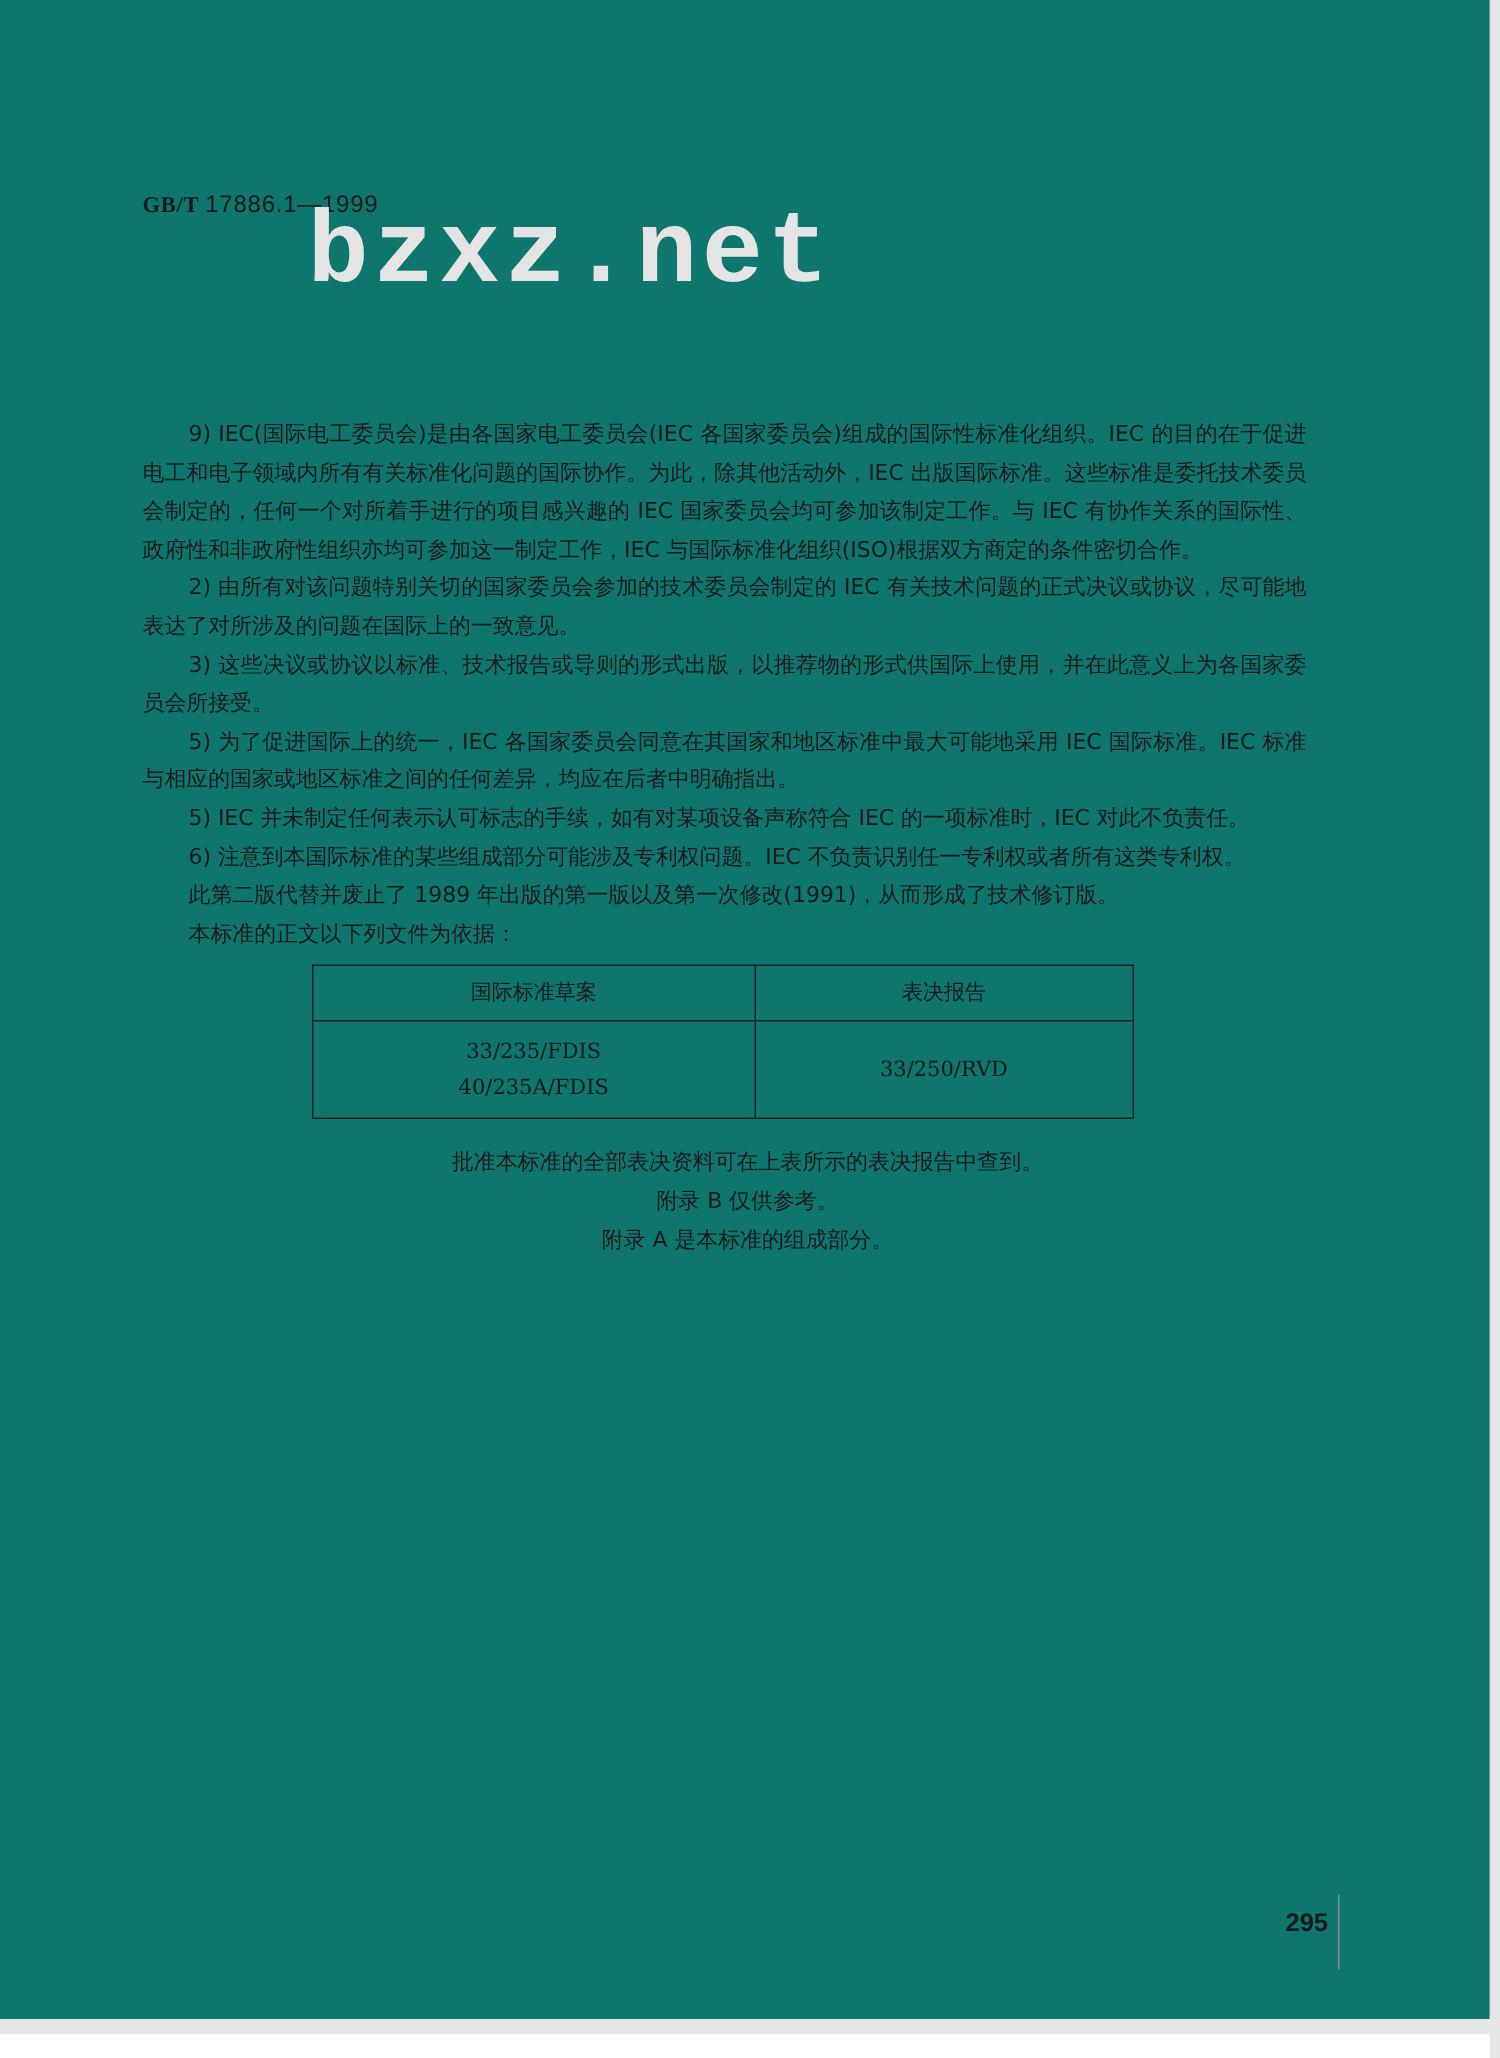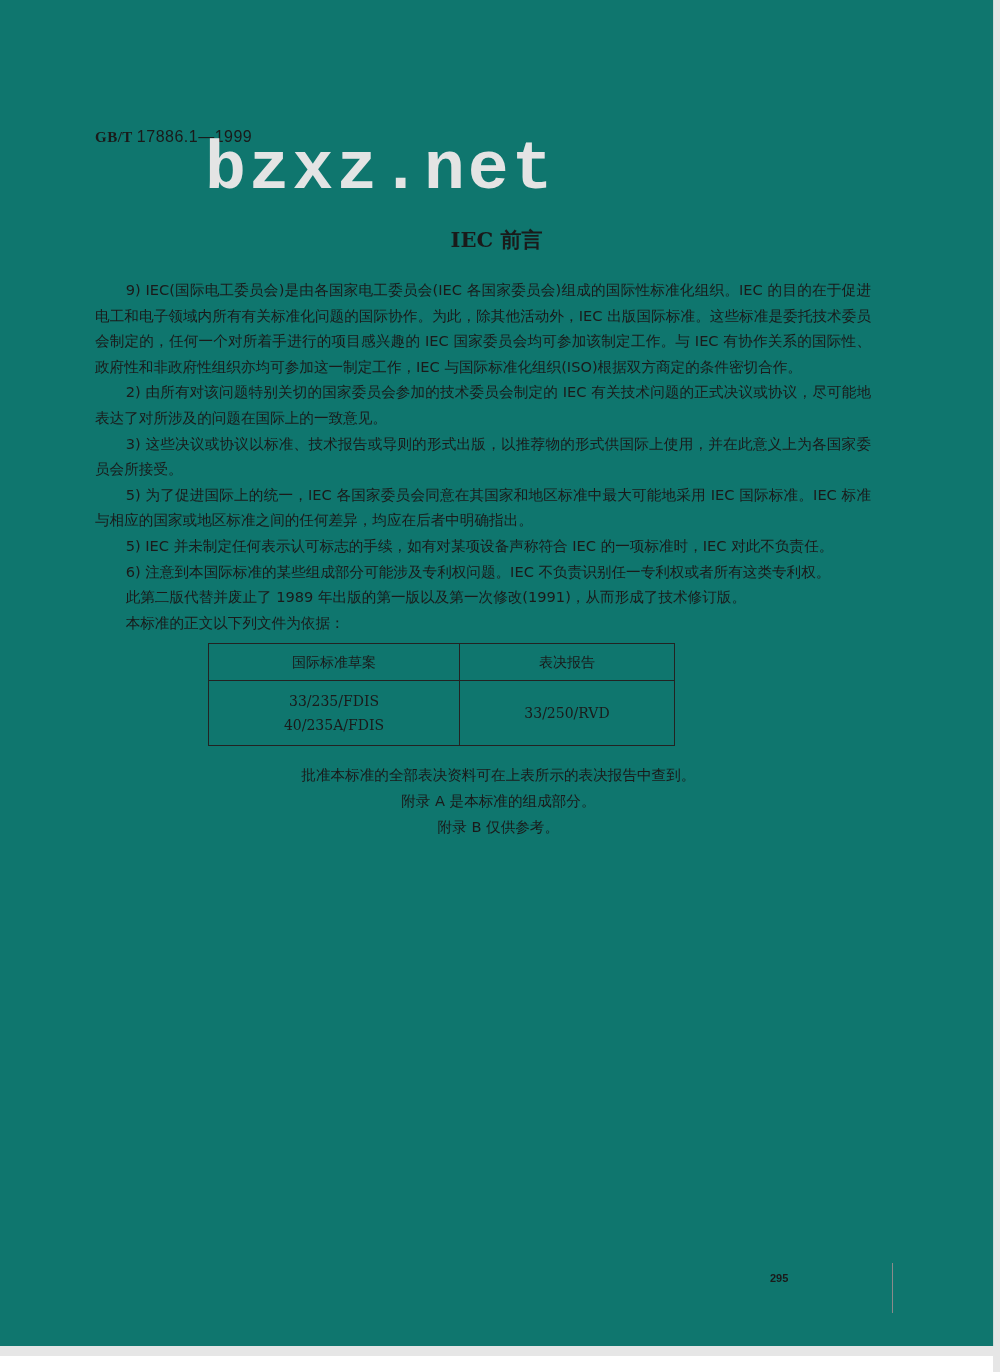--- a/index.html
+++ b/index.html
@@ -40,50 +40,49 @@
     }
     .body-text {
       position: absolute; left: 95px; top: 277px; width: 776px;
       font-size: 14.6px; line-height: 25.6px;
       font-family: "DejaVu Sans", sans-serif;
     }
     .para { margin: 0; text-indent: 2.1em; text-align: justify; }
     .plain { margin: 0; text-indent: 2.1em; }
     table.basis {
       border-collapse: collapse; margin: 8px 0 16px 113px;
-      width: 467px; font-family: "DejaVu Serif", serif; font-size: 14px;
+      width: 548px; font-family: "DejaVu Serif", serif; font-size: 14px;
     }
     table.basis th, table.basis td {
       border: 1.5px solid #222; text-align: center; font-weight: normal;
     }
     table.basis th { height: 34px; font-family: "DejaVu Sans", sans-serif; font-size: 14px; }
     table.basis td { height: 62px; line-height: 24px; }
     .notes { margin-top: 4px; text-align: center; }
     .page-num {
-      position: absolute; left: 770px; top: 1272px;
-      font-size: 11px; font-weight: bold; font-family: "Liberation Sans", sans-serif;
+      position: absolute; left: 857px; top: 1272px;
+      font-size: 17px; font-weight: bold; font-family: "Liberation Sans", sans-serif;
     }
     .edge-mark {
       position: absolute; left: 892px; top: 1263px;
       width: 1px; height: 50px; background: #8a8a8a;
     }
   </style>
 </head>
 <body>
 
 <div class="page">
 
   <div class="header-code">
     <span>GB/T</span>
     <span class="num">17886.1—1999</span>
   </div>
 
   <div class="watermark">bzxz.net</div>
 
-  <div class="title">IEC 前言</div>
 
   <div class="body-text">
     <p class="para">9) IEC(国际电工委员会)是由各国家电工委员会(IEC 各国家委员会)组成的国际性标准化组织。IEC 的目的在于促进电工和电子领域内所有有关标准化问题的国际协作。为此，除其他活动外，IEC 出版国际标准。这些标准是委托技术委员会制定的，任何一个对所着手进行的项目感兴趣的 IEC 国家委员会均可参加该制定工作。与 IEC 有协作关系的国际性、政府性和非政府性组织亦均可参加这一制定工作，IEC 与国际标准化组织(ISO)根据双方商定的条件密切合作。</p>
     <p class="para">2) 由所有对该问题特别关切的国家委员会参加的技术委员会制定的 IEC 有关技术问题的正式决议或协议，尽可能地表达了对所涉及的问题在国际上的一致意见。</p>
     <p class="para">3) 这些决议或协议以标准、技术报告或导则的形式出版，以推荐物的形式供国际上使用，并在此意义上为各国家委员会所接受。</p>
     <p class="para">5) 为了促进国际上的统一，IEC 各国家委员会同意在其国家和地区标准中最大可能地采用 IEC 国际标准。IEC 标准与相应的国家或地区标准之间的任何差异，均应在后者中明确指出。</p>
     <p class="para">5) IEC 并未制定任何表示认可标志的手续，如有对某项设备声称符合 IEC 的一项标准时，IEC 对此不负责任。</p>
     <p class="para">6) 注意到本国际标准的某些组成部分可能涉及专利权问题。IEC 不负责识别任一专利权或者所有这类专利权。</p>
 
     <p class="plain">此第二版代替并废止了 1989 年出版的第一版以及第一次修改(1991)，从而形成了技术修订版。</p>
@@ -102,22 +101,22 @@
             <div>33/235/FDIS</div>
             <div>40/235A/FDIS</div>
           </td>
           <td>33/250/RVD</td>
         </tr>
       </tbody>
     </table>
 
     <div class="notes">
       <p class="plain">批准本标准的全部表决资料可在上表所示的表决报告中查到。</p>
+      <p class="plain">附录 B 仅供参考。</p>
       <p class="plain">附录 A 是本标准的组成部分。</p>
-      <p class="plain">附录 B 仅供参考。</p>
     </div>
   </div>
 
   <div class="page-num">295</div>
   <div class="edge-mark"></div>
 </div>
 
 <div class="next-page"></div>
 
 </body></html>

